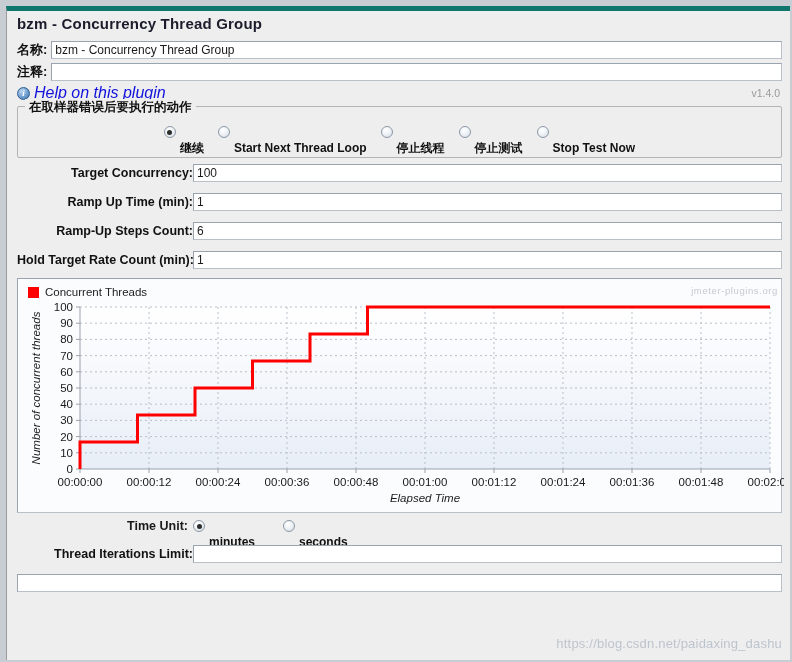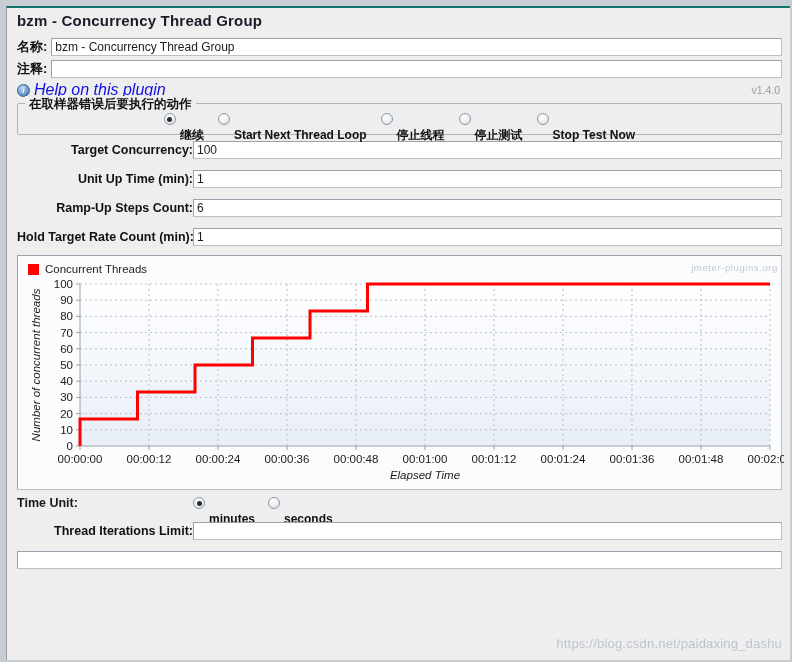--- a/index.html
+++ b/index.html
@@ -13,21 +13,21 @@
     color: #1a1a1a;
     overflow: hidden;
   }
 
   .panel {
     position: absolute;
     left: 6px; top: 6px;
     width: 784px; height: 654px;
     background: #eeeeee;
     border-left: 1px solid #9a9a9a;
-    border-top: 2px solid #0f766e;
+    border-top: 5px solid #0f766e;
     box-sizing: border-box;
   }
 
   
   .title-bar {
     height: 28px;
     padding: 4px 0 0 10px;
     box-sizing: border-box;
     background: #eeeeee;
   }
@@ -105,21 +105,21 @@
     color: #9a9a9a;
     font-size: 10.5px;
   }
 
   
   .group {
     margin: 3px 8px 0 10px;
     border: 1px solid #b4b4b4;
     border-radius: 2px;
     position: relative;
-    height: 32px;
+    height: 52px;
     box-sizing: border-box;
   }
   .group-title {
     position: absolute;
     top: -8px; left: 7px;
     background: #eeeeee;
     padding: 0 4px;
     font-weight: bold;
     font-size: 12.5px;
     color: #111;
@@ -221,26 +221,27 @@
   
   .tu-row {
     display: flex;
     align-items: center;
     height: 26px;
     padding: 0 8px 0 10px;
     box-sizing: border-box;
   }
   .tu-row .plab {
     width: 176px;
+    text-align: right;
     font-weight: bold;
     font-size: 12.5px;
     padding-right: 5px;
     box-sizing: border-box;
   }
-  .tu-radios { display: flex; align-items: center; gap: 13px; }
+  .tu-radios { display: flex; align-items: center; gap: 28px; }
   .tu-radios .rlab { font-weight: bold; font-size: 12px; }
 
   
   .watermark-blog {
     position: absolute;
     right: 8px;
     bottom: 9px;
     font-size: 13px;
     color: rgba(150,162,178,0.55);
     letter-spacing: .2px;
@@ -301,21 +302,21 @@
         </div>
       </div>
   </div>
 
   <div id="param-rows">
       <div class="param-row">
         <span class="plab">Target Concurrency:</span>
         <input class="jtext" type="text" value="100" style="">
       </div>
       <div class="param-row">
-        <span class="plab">Unit Up Time (min):</span>
+        <span class="plab">Ramp Up Time (min):</span>
         <input class="jtext" type="text" value="1" style="">
       </div>
       <div class="param-row">
         <span class="plab">Ramp-Up Steps Count:</span>
         <input class="jtext" type="text" value="6" style="">
       </div>
       <div class="param-row">
         <span class="plab">Hold Target Rate Count (min):</span>
         <input class="jtext" type="text" value="1" style="">
       </div>

